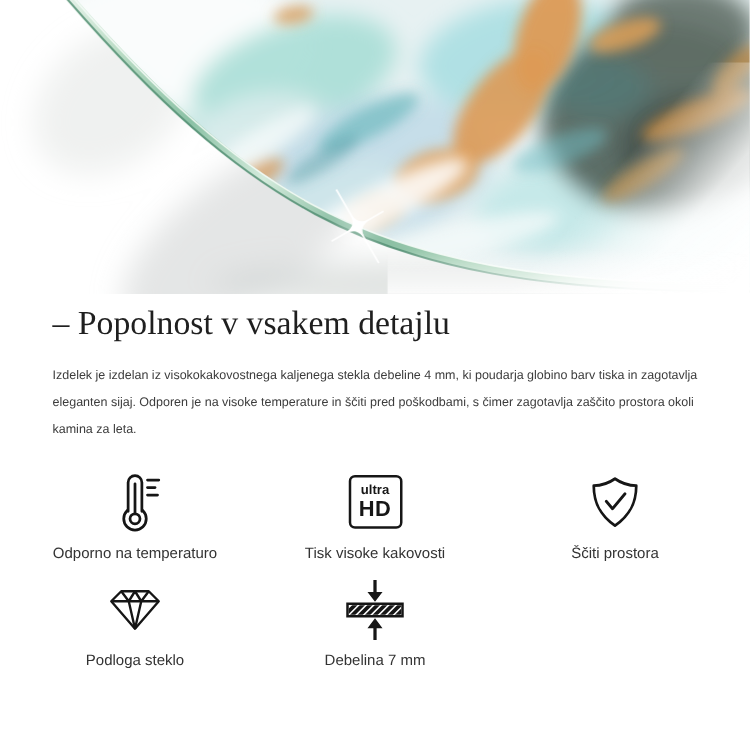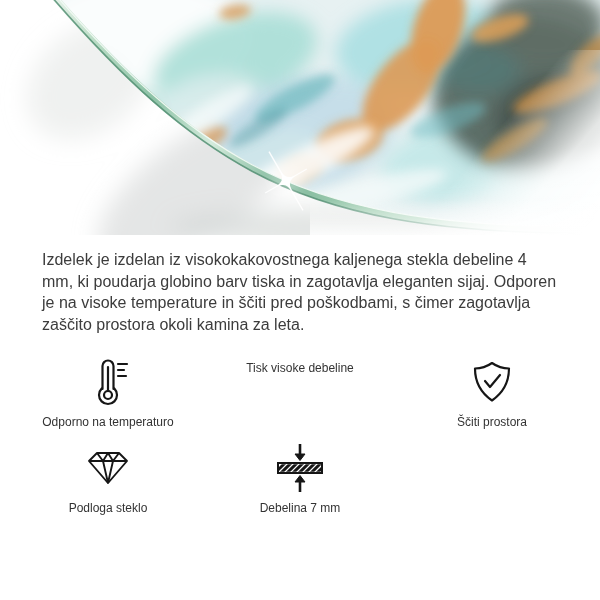--- a/index.html
+++ b/index.html
@@ -14,21 +14,21 @@
   h1{
     font-family:"Liberation Serif",serif;
     font-weight:400;
     font-size:27px;line-height:35px;
     color:var(--text_primary,#1f1f1f);
     margin:6px 0 0 42px;
   }
   .desc{
     margin:14px 42px 0;
     width:516px;
-    font-size:16px;line-height:21.5px;
+    font-size:10px;line-height:21.5px;
     color:var(--text_body,#3c3c3c);
   }
   .features{
     display:grid;
     grid-template-columns:repeat(3,1fr);
     row-gap:12px;
     padding:0 12px;
     margin-top:20px;
   }
   .feature{display:flex;flex-direction:column;align-items:center;}
@@ -147,20 +147,21 @@
       <circle r="16" fill="#ffffff" opacity="0.3" filter="url(#b6)"></circle>
       <line x1="0" y1="-34" x2="0" y2="34" stroke="#ffffff" stroke-width="1.4" opacity="0.9"></line>
       <line x1="-24" y1="0" x2="24" y2="0" stroke="#ffffff" stroke-width="1.2" opacity="0.85"></line>
       <path d="M 0,-11 C 1.5,-3 3,-1.5 11,0 C 3,1.5 1.5,3 0,11 C -1.5,3 -3,1.5 -11,0 C -3,-1.5 -1.5,-3 0,-11 Z" fill="#ffffff"></path>
       <circle r="2.6" fill="#ffffff"></circle>
     </g>
   </svg>
 </div>
 
 <h1>
+  <div>– Popolnost v vsakem detajlu</div>
 </h1>
 
 <p class="desc">Izdelek je izdelan iz visokokakovostnega kaljenega stekla debeline 4 mm, ki poudarja globino barv tiska in zagotavlja eleganten sijaj. Odporen je na visoke temperature in ščiti pred poškodbami, s čimer zagotavlja zaščito prostora okoli kamina za leta.</p>
 
 <div class="features">
 
   <div class="feature">
     <div class="icon-box">
       <svg width="50" height="54" viewBox="-25 -27 50 54" class="icon-svg" stroke-width="2.2" stroke-linecap="round">
         <circle cx="0" cy="13" r="9"></circle>
@@ -169,21 +170,27 @@
         <line x1="0" y1="-15" x2="0" y2="8.8"></line>
         <line x1="10" y1="-18" x2="19" y2="-18"></line>
         <line x1="10" y1="-12" x2="16" y2="-12"></line>
         <line x1="10" y1="-6" x2="18" y2="-6"></line>
       </svg>
     </div>
     <div class="feature-label">Odporno na temperaturo</div>
   </div>
 
   <div class="feature">
-    <div class="feature-label">Tisk visoke debeline</div>
+    <div class="icon-box">
+      <div class="uhd">
+        <span class="t">ultra</span>
+        <span class="b">HD</span>
+      </div>
+    </div>
+    <div class="feature-label">Tisk visoke kakovosti</div>
   </div>
 
   <div class="feature">
     <div class="icon-box">
       <svg width="50" height="54" viewBox="-25 -27 50 54" class="icon-svg" stroke-width="2.2" stroke-linejoin="round" stroke-linecap="round">
         <path d="M 0,-19 C 5,-15.5 12,-13.5 17,-13.5 C 17,-1 13,9.5 0,18.5 C -13,9.5 -17,-1 -17,-13.5 C -12,-13.5 -5,-15.5 0,-19 Z"></path>
         <polyline points="-7,-1 -2,5 8,-7"></polyline>
       </svg>
     </div>
     <div class="feature-label">Ščiti prostora</div>

